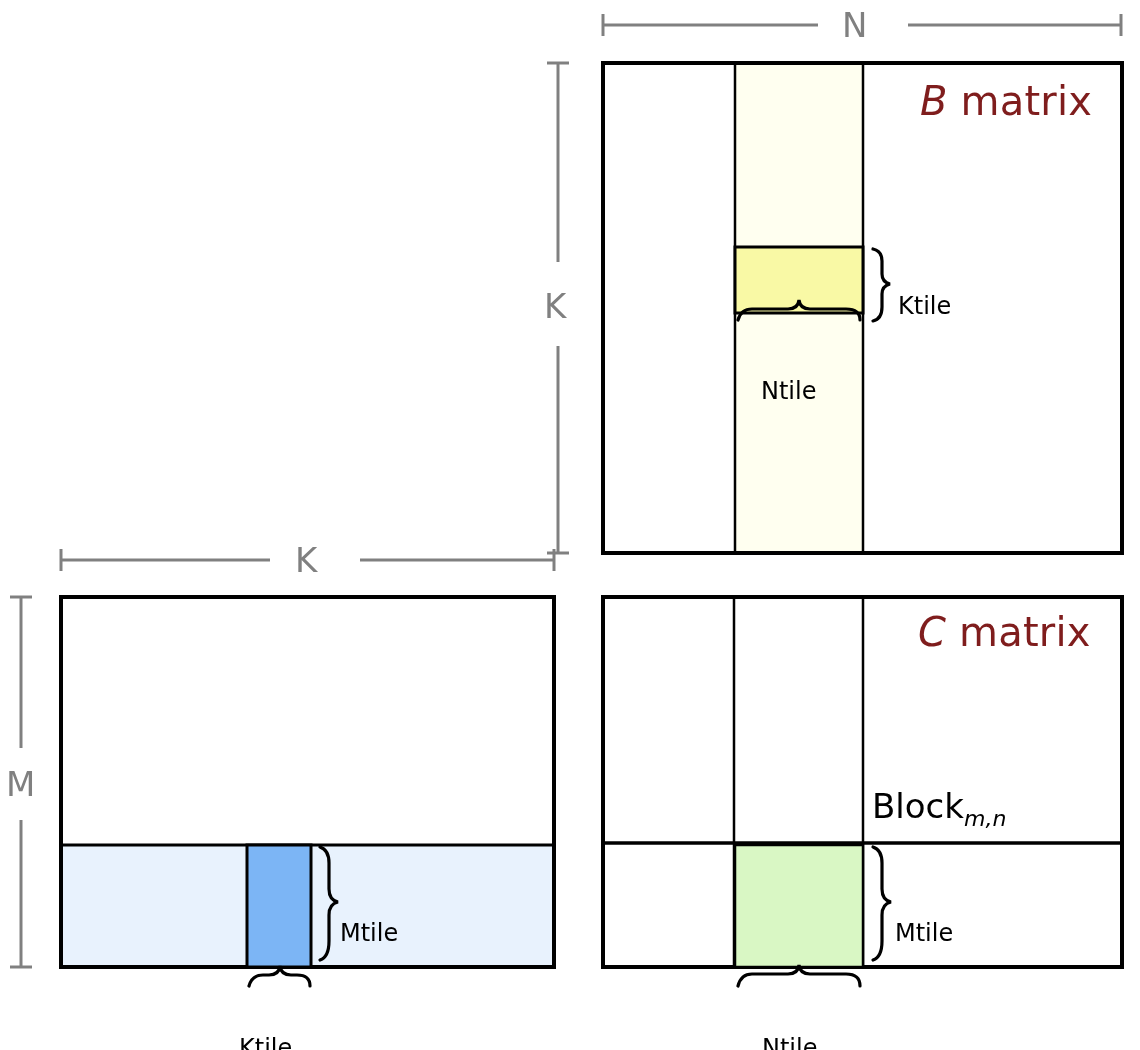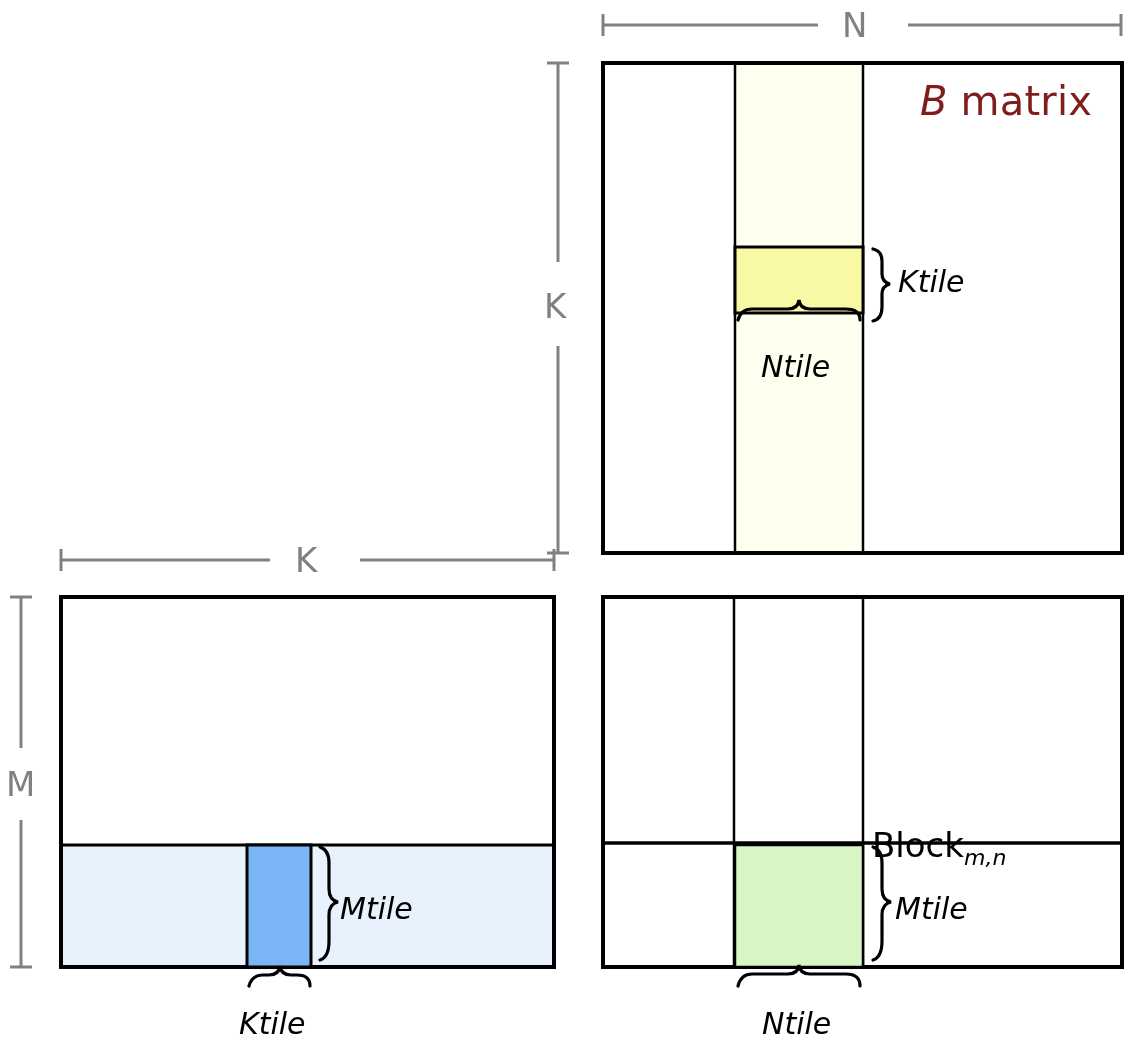--- a/index.html
+++ b/index.html
@@ -4,22 +4,22 @@
 <style>
   html,body{margin:0;padding:0;background:#ffffff;}
   body{width:1140px;height:1050px;position:relative;overflow:hidden;
        font-family:"DejaVu Sans","Liberation Sans",sans-serif;}
   #stage{position:absolute;left:0;top:0;width:1140px;height:1050px;}
   svg.layer{position:absolute;left:0;top:0;width:1140px;height:1050px;}
   .txt{position:absolute;white-space:nowrap;color:#7f1d1d;}
   .mlabel{font-size:40px;letter-spacing:.2px;}
   .mlabel .it{font-style:italic;}
   .dim{position:absolute;color:#808080;font-size:34px;white-space:nowrap;}
-  .tile{position:absolute;font-style:italic;font-size:30px;color:#000;white-space:nowrap;}
-  .blocklbl{position:absolute;font-size:34px;color:#000;white-space:nowrap;margin-top:39px;}
+  .tile{position:absolute;font-size:24px;color:#000;white-space:nowrap;margin-top:28px;}
+  .blocklbl{position:absolute;font-size:34px;color:#000;white-space:nowrap;}
   .blocklbl sub{font-style:italic;font-size:22px;}
 </style>
 </head>
 <body>
 
 <div id="stage">
 
   <svg class="layer" viewBox="0 0 1140 1050" xmlns="http://www.w3.org/2000/svg">
 
     <g stroke="#808080" stroke-width="3" fill="none">
@@ -105,20 +105,23 @@
 
   <div class="dim" style="left:295px;top:540px;">K</div>
 
   <div class="dim" style="left:6px;top:764px;">M</div>
 
   <div class="txt mlabel" style="left:920px;top:78px;">
     <span class="it">B</span><span> matrix</span>
   </div>
 
 
+  <div class="txt mlabel" style="left:918px;top:609px;">
+    <span class="it">C</span><span> matrix</span>
+  </div>
 
   <div class="blocklbl" style="left:872px;top:786px;">
     <span>Block</span><sub>m,n</sub>
   </div>
 
   <div class="tile" style="left:898px;top:264px;">Ktile</div>
 
   <div class="tile" style="left:761px;top:349px;">Ntile</div>
 
   <div class="tile" style="left:340px;top:891px;">Mtile</div>

